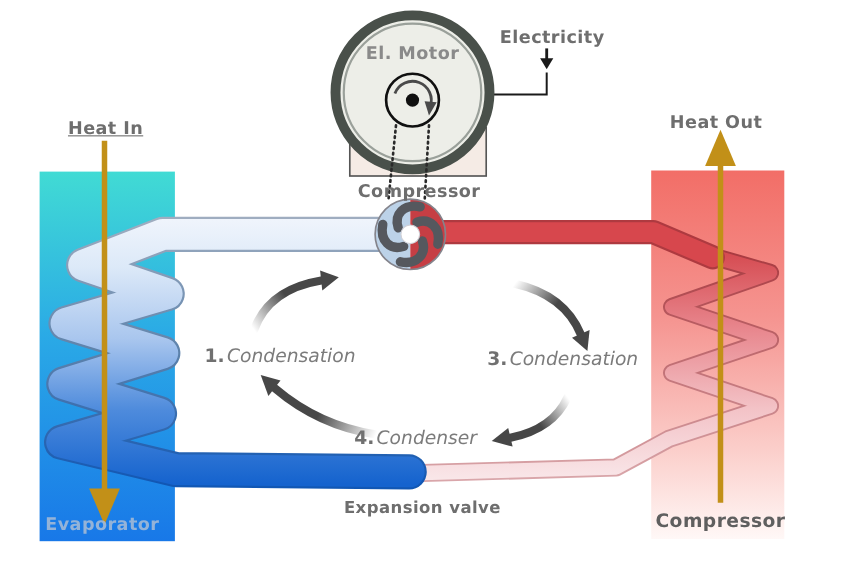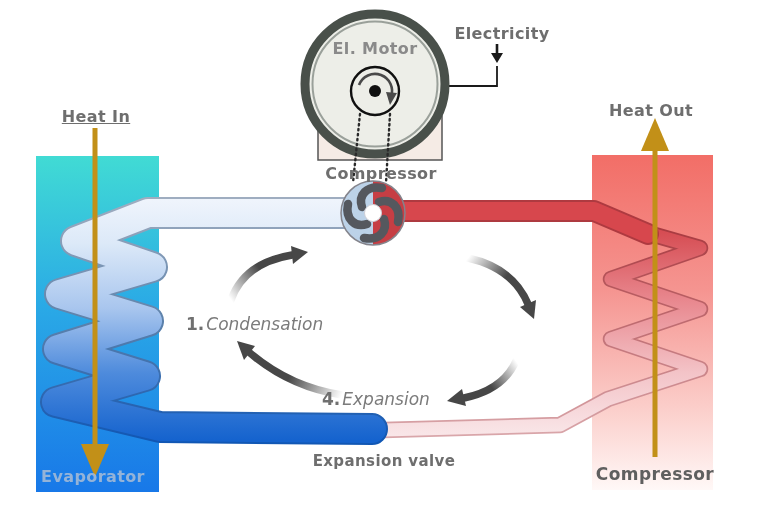--- a/index.html
+++ b/index.html
@@ -158,17 +158,20 @@
   <div class="lbl" style="left:502px;top:24px;">Electricity</div>
   <div class="lbl" style="left:381px;top:164px;">Compressor</div>
   <div class="lbl" style="left:651px;top:101px;text-align:center;">Heat Out</div>
   <div class="lbl lbl-evap" style="left:93px;top:467px;">Evaporator</div>
   <div class="lbl lbl-cond" style="left:655px;top:464px;">Compressor</div>
   <div class="lbl lbl-expv" style="left:384px;top:452px;text-align:right;">Expansion valve</div>
 
   <div class="step" style="left:186px;top:314px;">
     <span class="num">1.</span><span class="word">Condensation</span>
   </div>
+  <div class="step" style="left:443px;top:317px;">
+    <span class="num">3.</span><span class="word">Condensation</span>
+  </div>
   <div class="step" style="left:322px;top:389px;">
-    <span class="num">4.</span><span class="word">Expansion</span>
+    <span class="num">4.</span><span class="word">Condenser</span>
   </div>
 
 </div>
 
 </body></html>

